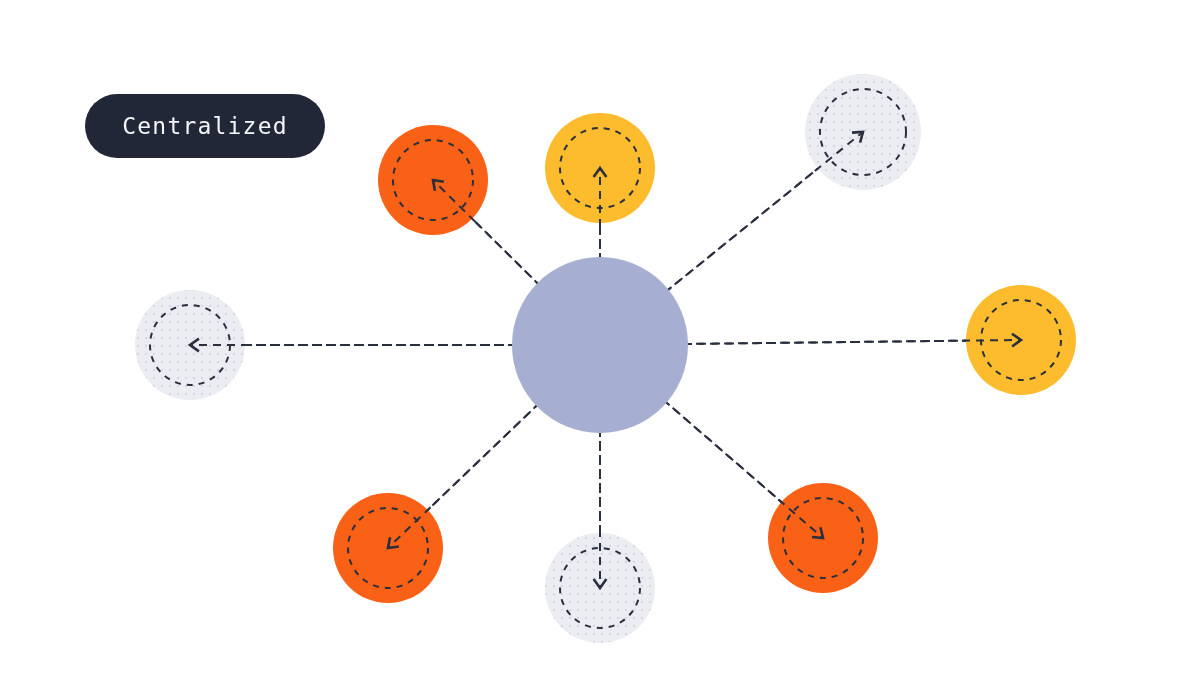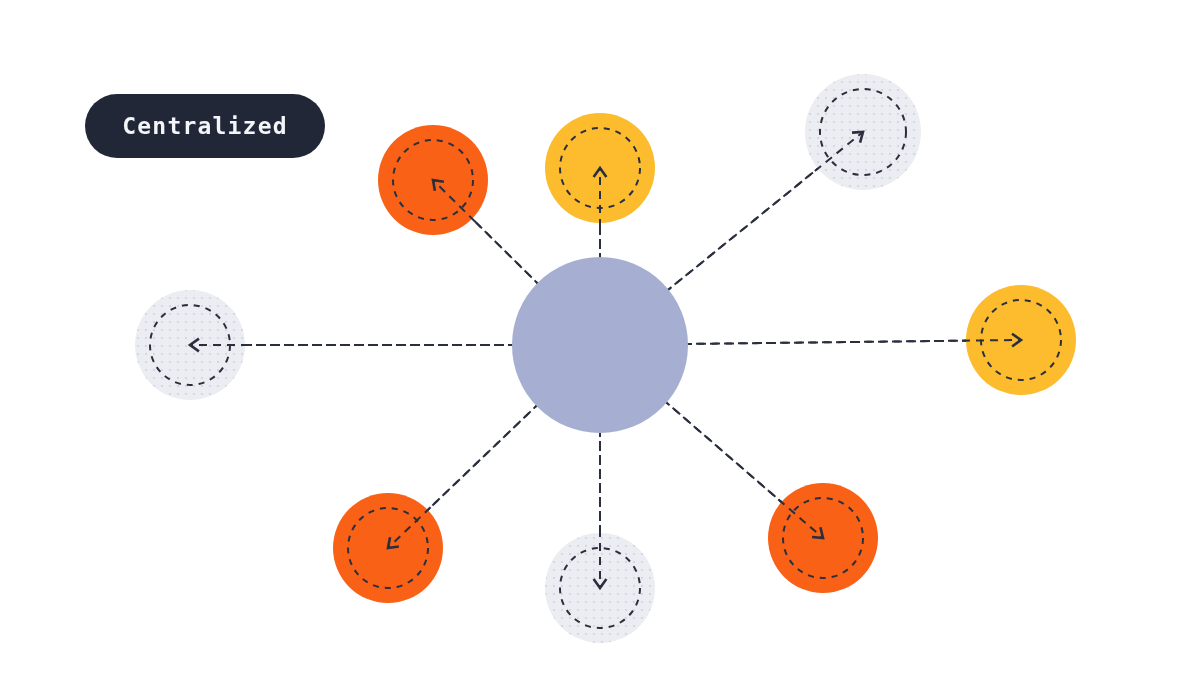--- a/index.html
+++ b/index.html
@@ -36,21 +36,20 @@
     align-items: center;
     justify-content: center;
     box-sizing: border-box;
   }
   #label-pill .pill-text {
     font-family: "DejaVu Sans Mono", "Liberation Mono", monospace;
     font-size: 23px;
     letter-spacing: 1.2px;
     color: #f4f5f8;
     white-space: nowrap;
-    font-weight: bold;
   }
 </style>
 </head>
 <body>
 
 <div id="canvas">
 
   <svg id="diagram-svg" viewBox="0 0 1200 688" xmlns="http://www.w3.org/2000/svg">
     <defs>
       <pattern id="dot-texture" width="8" height="8" patternUnits="userSpaceOnUse">

